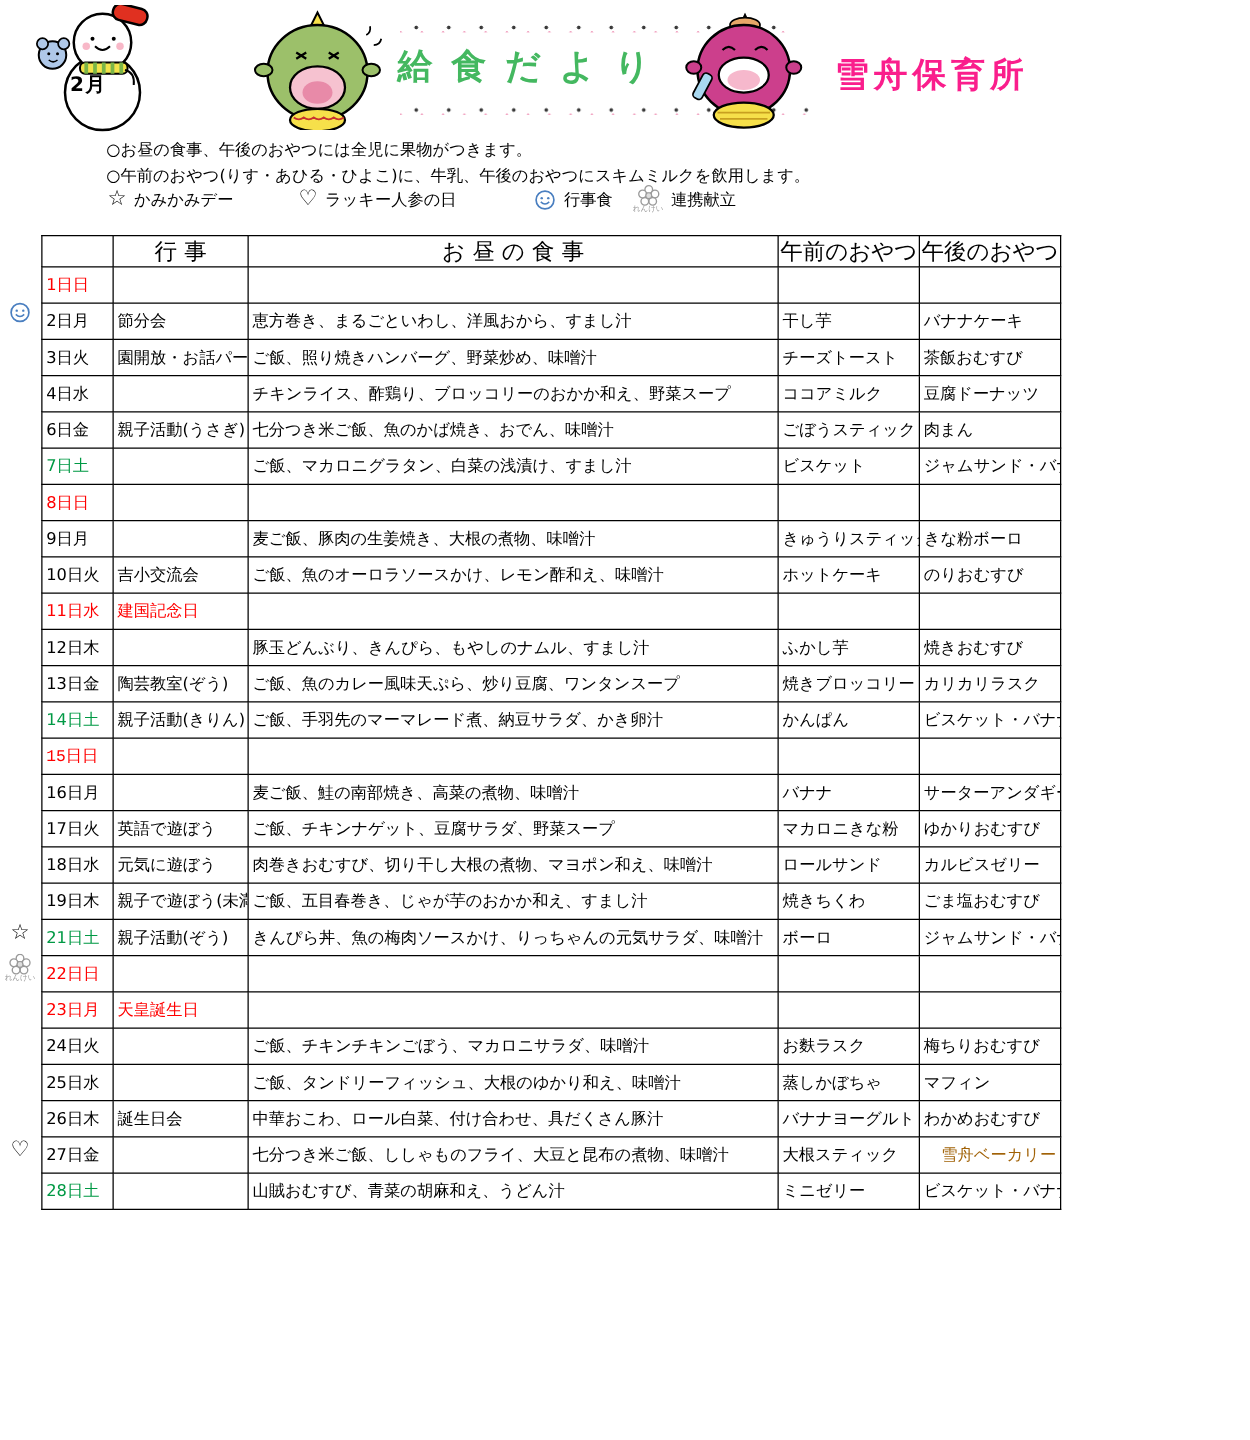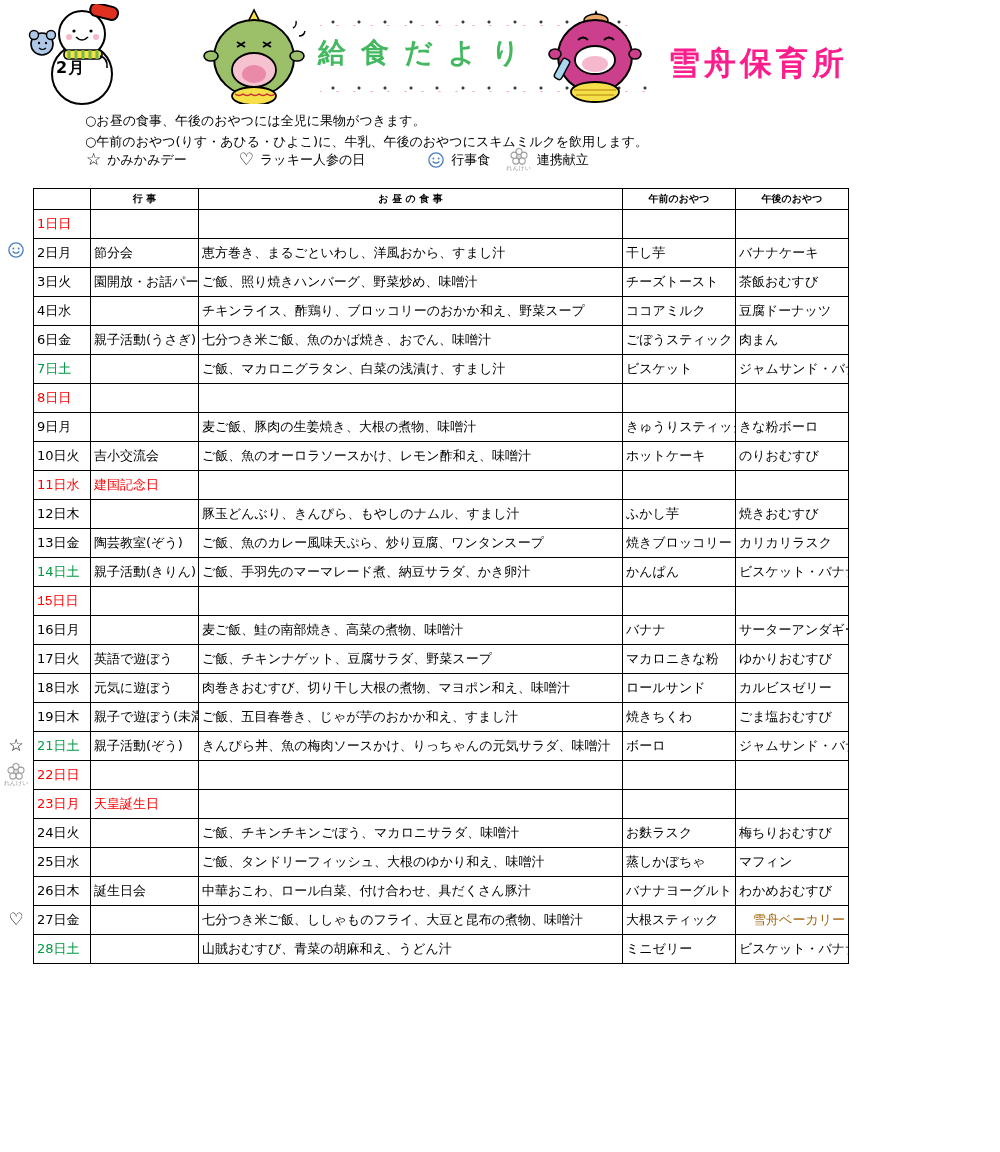--- a/index.html
+++ b/index.html
@@ -9,21 +9,21 @@
     overflow:hidden;
   }
   .abs{position:absolute}
 
   
   #snowman{left:20px;top:4px;width:120px;height:102px}
   #month-badge{left:56px;top:58px;font-size:16px;font-weight:bold;letter-spacing:1px}
   #green-oni{left:195px;top:8px;width:118px;height:96px}
   #pink-oni{left:538px;top:10px;width:112px;height:94px}
   #newsletter-title{left:318px;top:34px;font-size:28px;font-weight:bold;letter-spacing:15px;white-space:nowrap}
-  #school-name{left:668px;top:42px;font-size:32px;font-weight:bold;letter-spacing:4px;white-space:nowrap}
+  #school-name{left:668px;top:42px;font-size:27px;font-weight:bold;letter-spacing:4px;white-space:nowrap}
   .dots-strip{height:12px;background-image:
       radial-gradient(circle,#3a3a3a 1.4px,transparent 1.7px),
       radial-gradient(circle,#f2a8c4 1px,transparent 1.3px);
     background-size:26px 12px,17px 12px;background-position:0 2px,9px 6px;background-repeat:repeat-x}
   #dots-top{left:320px;top:14px;width:320px}
   #dots-bottom{left:320px;top:80px;width:330px}
 
   
   #notes{left:85px;top:110px;font-size:13px;line-height:21px;white-space:nowrap}
   #legend{left:86px;top:148px;display:flex;align-items:center;font-size:13px;white-space:nowrap}
@@ -31,21 +31,21 @@
   .legend-item:nth-child(1){margin-right:52px}
   .legend-item:nth-child(2){margin-right:62px}
   .legend-item:nth-child(3){margin-right:16px}
   .sym{font-size:17px;line-height:1}
   .flower-wrap{display:flex;flex-direction:column;align-items:center;line-height:1}
   .flower-sub{font-size:6px;color:#999;margin-top:-1px}
 
   
   #menu-table{border-collapse:collapse;table-layout:fixed;position:absolute;left:33px;top:188px;width:815px}
   #menu-table th,#menu-table td{border:1px solid #000;padding:0 3px;overflow:hidden;white-space:nowrap;box-sizing:border-box}
-  #menu-table th{height:21px;font-size:10px;font-weight:bold;text-align:center;padding:0}
+  #menu-table th{height:21px;font-size:18px;font-weight:normal;text-align:center;padding:0}
   #menu-table td{height:29px;font-size:13px;text-align:left;vertical-align:middle}
   td.event-cell{font-size:12px}
   td.snack-cell{font-size:12.5px}
   .fs-small{font-size:10px}
 
   
   .margin-icon{position:absolute;left:0;width:32px;text-align:center;font-size:20px;line-height:1}
 </style>
 </head>
 <body>

